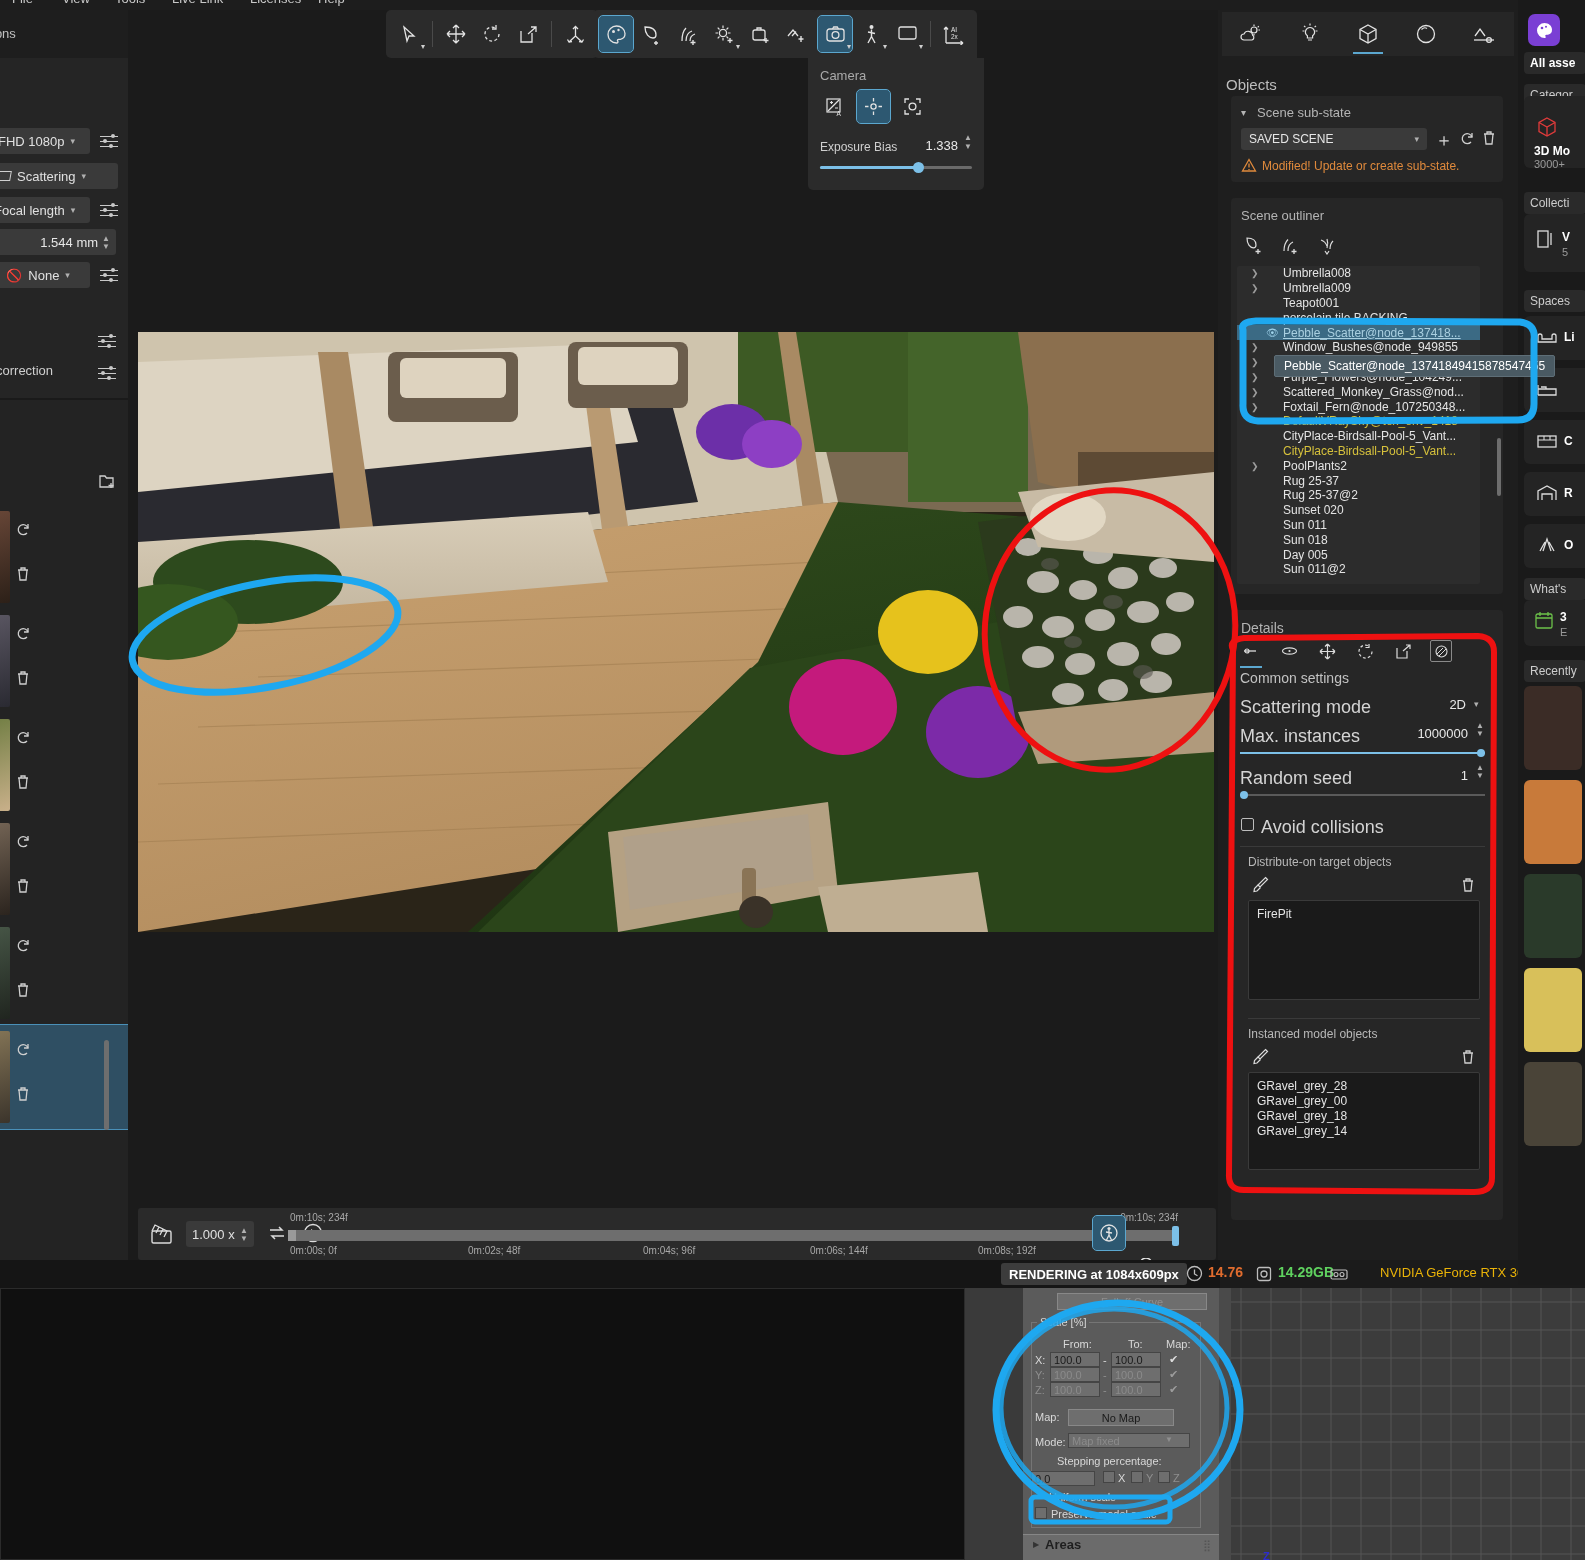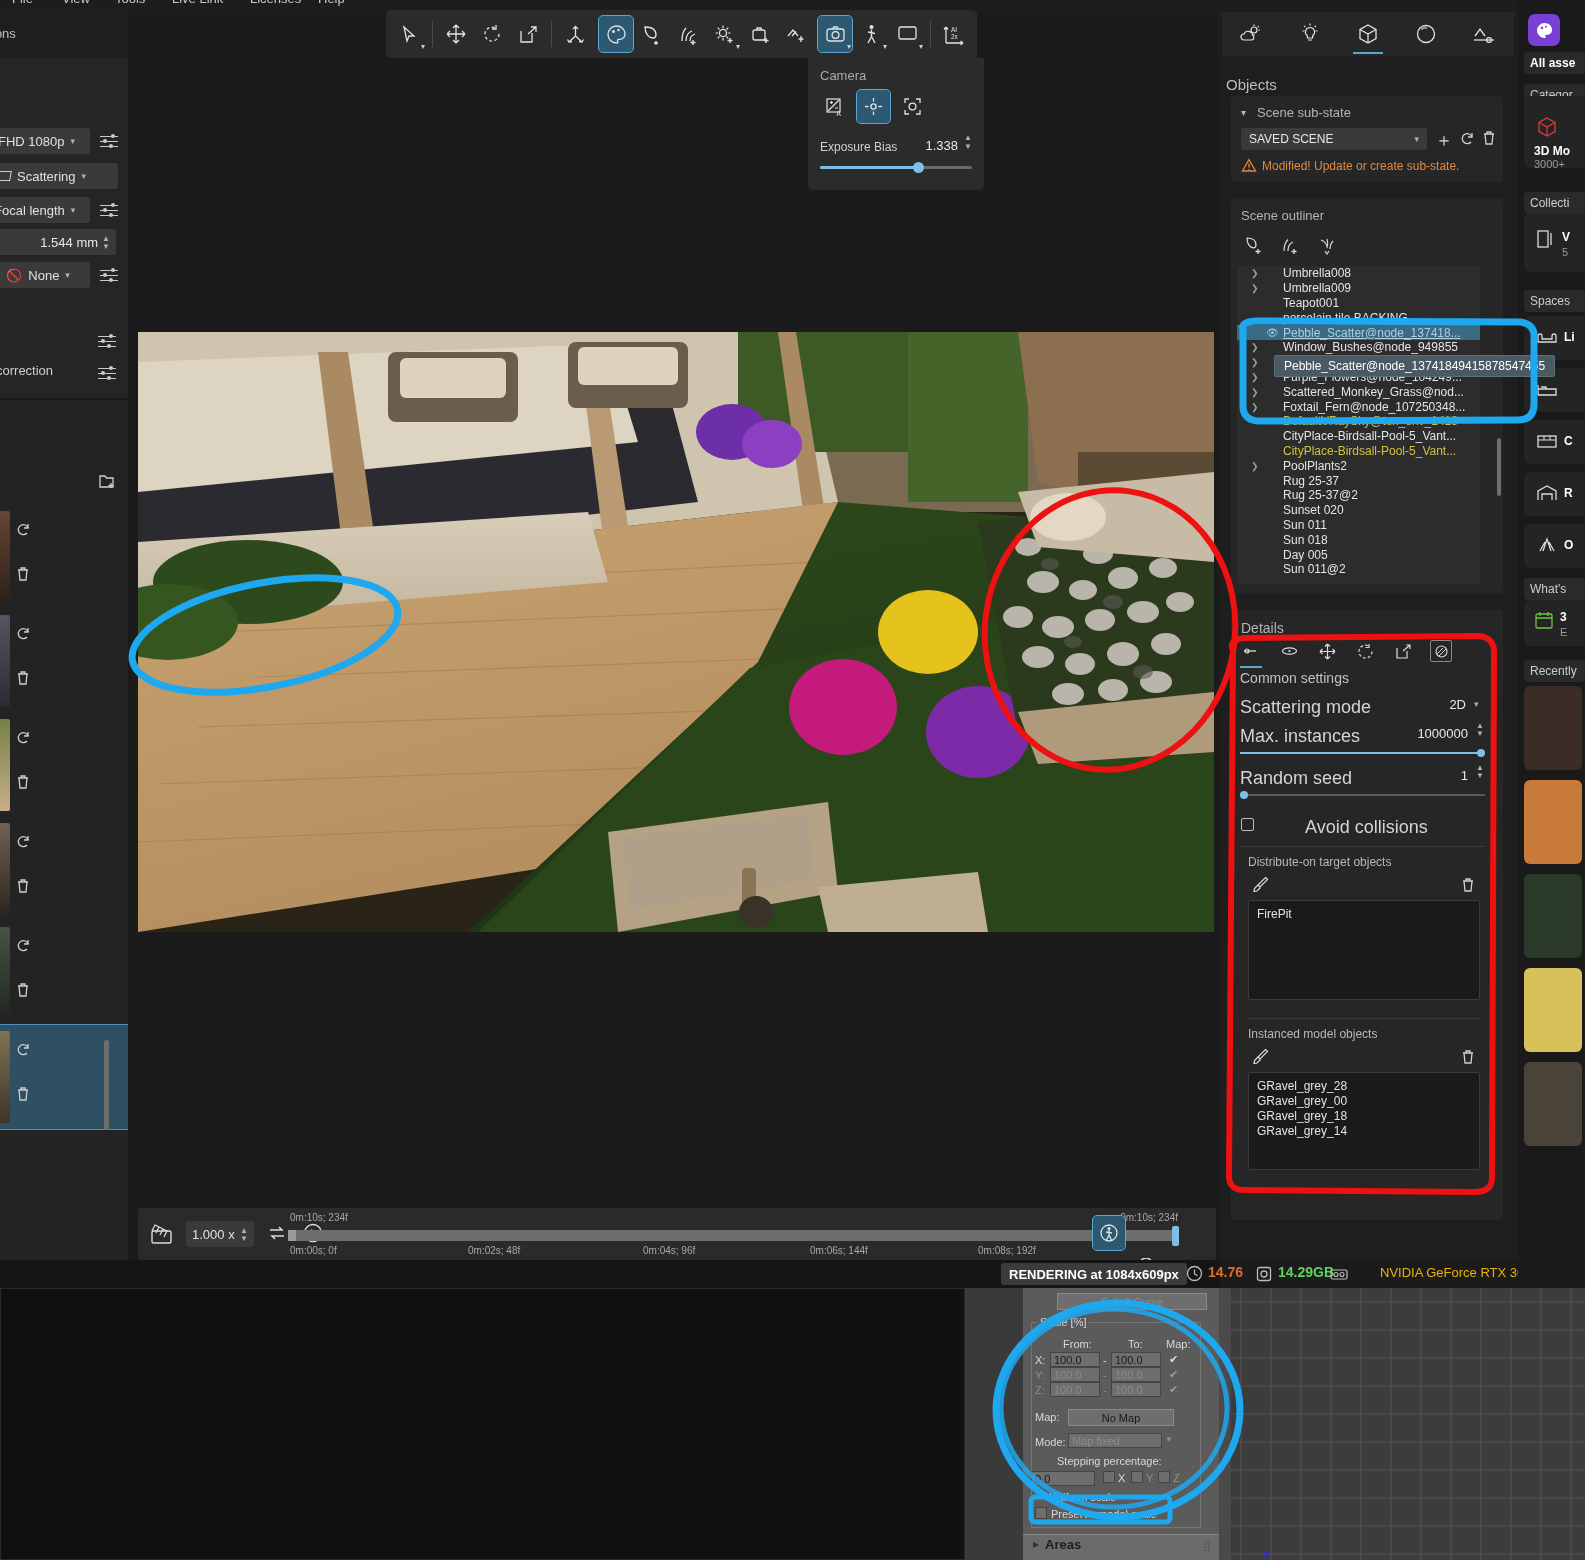--- a/index.html
+++ b/index.html
@@ -977,21 +977,21 @@
     <span class="spin-ar">▲</span>
     <span class="spin-ar">▼</span>
   </div>
 <div class="wide-slider" style="left:1240px; top:791px; width:245px;">
   <div class="trk"></div>
     <div class="fil" style="width:0%"></div>
     <div class="kn" style="left:0px"></div>
 </div>
 
 <div class="chk" style="left:1241px; top:818px;"></div>
-<div class="det-row" style="left:1261px; top:817px;margin-left:44px;">Avoid collisions</div>
+<div class="det-row" style="left:1261px; top:817px;">Avoid collisions</div>
 
 <div class="hsep abs" style="left:1240px; top:846px; width:245px;"></div>
 
 <div class="det-row" style="left:1248px; top:855px; font-size:12px; color:#b8b8b8;">Distribute-on target objects</div>
 <div class="abs" style="left:1252px; top:876px;">
   <svg width="17" height="17" viewBox="0 0 17 17">
       <path d="M13.5 1.5l2 2-7.5 7.5-2-2z" fill="none" stroke="#dcdcdc" stroke-width="1.2"></path>
       <path d="M6 9l-3.5 3.5L2 15.5l3-0.5L8.5 11.5" fill="none" stroke="#dcdcdc" stroke-width="1.2"></path>
     </svg>
 </div>
@@ -1132,21 +1132,21 @@
   <div class="mx-lbl" style="left:12px; top:96px; color:#8f8f8f;">Z:</div>
   <div class="mx-field dis" style="left:27px; top:94px; width:50px;">100.0</div>
   <div class="mx-lbl" style="left:80px; top:96px; color:#8f8f8f;">-</div>
   <div class="mx-field dis" style="left:88px; top:94px; width:50px;">100.0</div>
   <div class="mx-lbl" style="left:146px; top:95px; color:#9c9c9c;">✔</div>
 
   <div class="mx-lbl" style="left:12px; top:123px;">Map:</div>
   <div class="mx-btn" style="left:45px; top:121px; width:106px;">No Map</div>
 
   <div class="mx-lbl" style="left:12px; top:148px;">Mode:</div>
-  <div class="mx-field dis" style="left:45px; top:145px; width:94px;">Map fixed</div>
+  <div class="mx-field dis" style="left:45px; top:145px; width:122px;">Map fixed</div>
   <div class="mx-lbl" style="left:142px; top:147px; color:#8f8f8f; font-size:8px;">▼</div>
 
   <div class="mx-lbl" style="left:34px; top:167px;">Stepping percentage:</div>
   <div class="mx-field" style="left:8px; top:183px; width:64px;">0.0</div>
   <div class="mx-chk" style="left:80px; top:183px;"></div>
   <div class="mx-lbl" style="left:95px; top:184px;">X</div>
   <div class="mx-chk" style="left:108px; top:183px;"></div>
   <div class="mx-lbl" style="left:123px; top:184px; color:#8f8f8f;">Y</div>
   <div class="mx-chk" style="left:135px; top:183px;"></div>
   <div class="mx-lbl" style="left:150px; top:184px; color:#8f8f8f;">Z</div>

